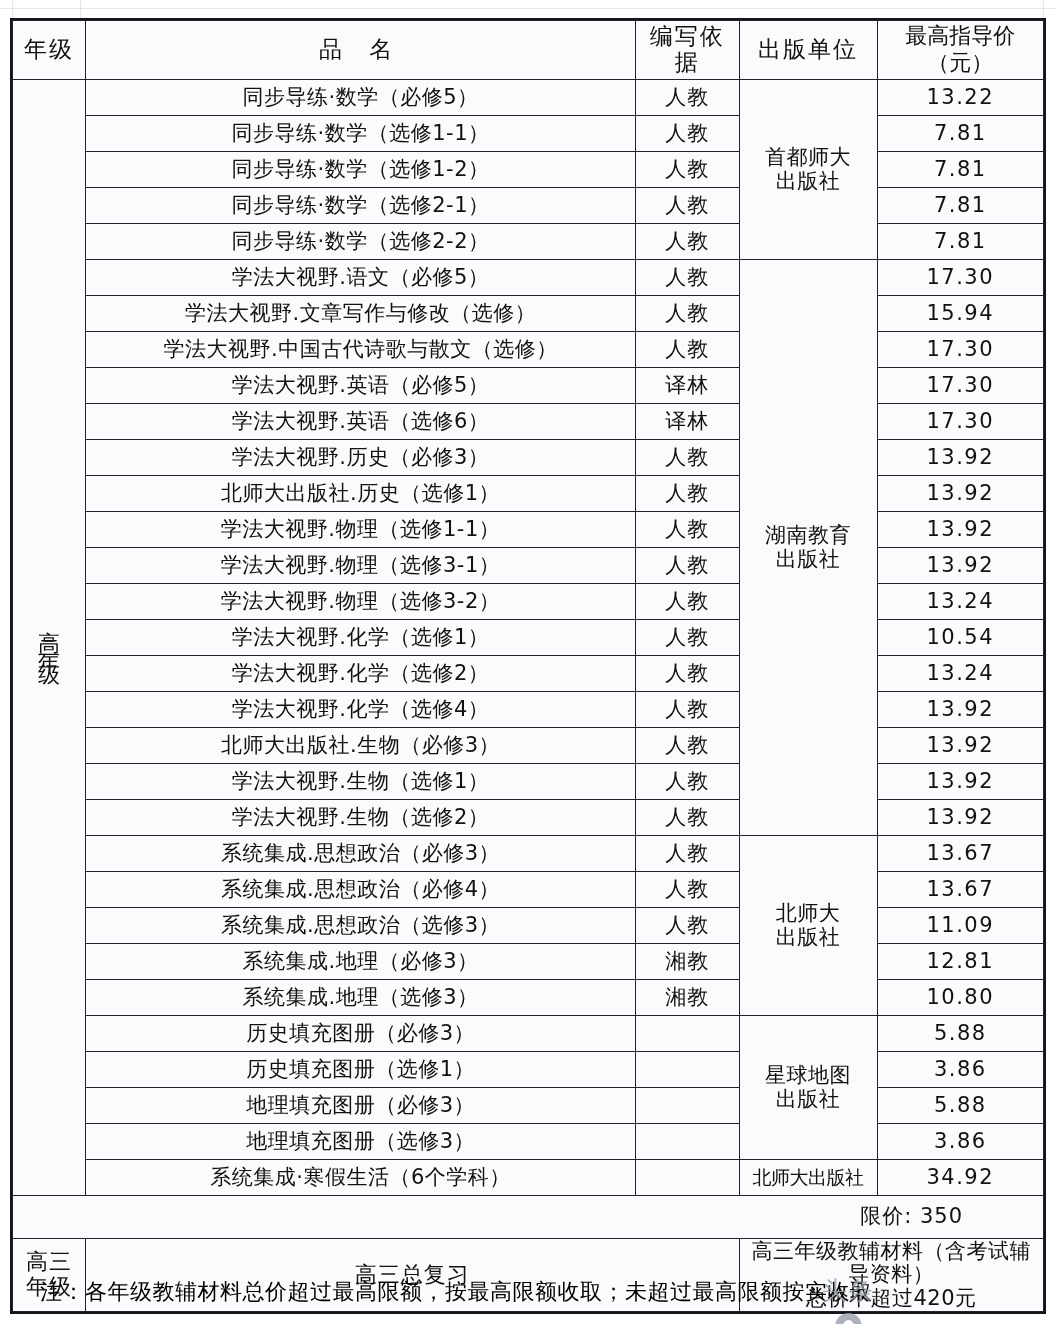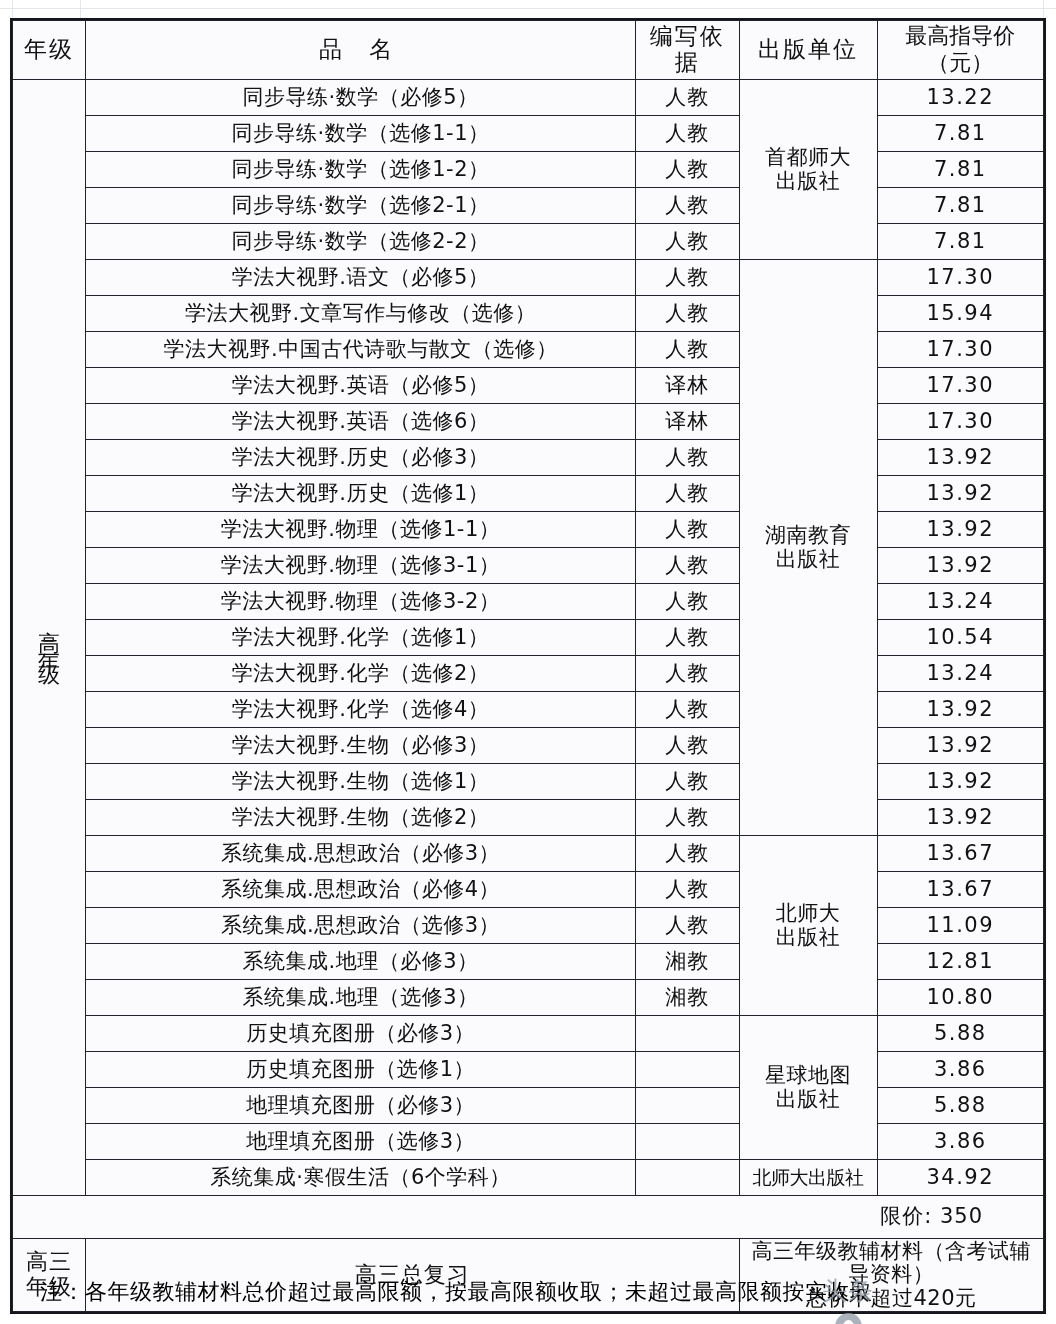--- a/index.html
+++ b/index.html
@@ -271,21 +271,21 @@
           <td class="cell-name">学法大视野.英语（选修6）</td>
           <td class="cell-basis">译林</td>
           <td class="cell-price">17.30</td>
         </tr>
         <tr class="row">
           <td class="cell-name">学法大视野.历史（必修3）</td>
           <td class="cell-basis">人教</td>
           <td class="cell-price">13.92</td>
         </tr>
         <tr class="row">
-          <td class="cell-name">学法大视野.历史（选修1）</td>
+          <td class="cell-name">北师大出版社.历史（选修1）</td>
           <td class="cell-basis">人教</td>
           <td class="cell-price">13.92</td>
         </tr>
         <tr class="row">
           <td class="cell-name">学法大视野.物理（选修1-1）</td>
           <td class="cell-basis">人教</td>
           <td class="cell-price">13.92</td>
         </tr>
         <tr class="row">
           <td class="cell-name">学法大视野.物理（选修3-1）</td>
@@ -306,21 +306,21 @@
           <td class="cell-name">学法大视野.化学（选修2）</td>
           <td class="cell-basis">人教</td>
           <td class="cell-price">13.24</td>
         </tr>
         <tr class="row">
           <td class="cell-name">学法大视野.化学（选修4）</td>
           <td class="cell-basis">人教</td>
           <td class="cell-price">13.92</td>
         </tr>
         <tr class="row">
-          <td class="cell-name">学法大视野.生物（必修3）</td>
+          <td class="cell-name">北师大出版社.生物（必修3）</td>
           <td class="cell-basis">人教</td>
           <td class="cell-price">13.92</td>
         </tr>
         <tr class="row">
           <td class="cell-name">学法大视野.生物（选修1）</td>
           <td class="cell-basis">人教</td>
           <td class="cell-price">13.92</td>
         </tr>
         <tr class="row">
           <td class="cell-name">学法大视野.生物（选修2）</td>
@@ -374,21 +374,21 @@
           <td class="cell-basis"></td>
           <td class="cell-price">3.86</td>
         </tr>
         <tr class="row">
           <td class="cell-name">系统集成·寒假生活（6个学科）</td>
           <td class="cell-basis"></td>
           <td class="cell-pub-narrow" rowspan="1">北师大出版社</td>
           <td class="cell-price">34.92</td>
         </tr>
         <tr>
-          <td colspan="5" class="cell-limit" style="text-align:right;padding-right:60px;">限价: 350</td>
+          <td colspan="5" class="cell-limit" style="text-align:right;padding-right:80px;">限价: 350</td>
         </tr>
         <tr>
           <td class="cell-grade-two" style="height:72px">高三<br>年级</td>
           <td colspan="2" class="cell-g3-name">高三总复习</td>
           <td colspan="2" class="cell-g3-detail">高三年级教辅材料（含考试辅导资料）<br>总价不超过420元</td>
         </tr>
       </tbody>
   </table>
 
   <div class="note">

